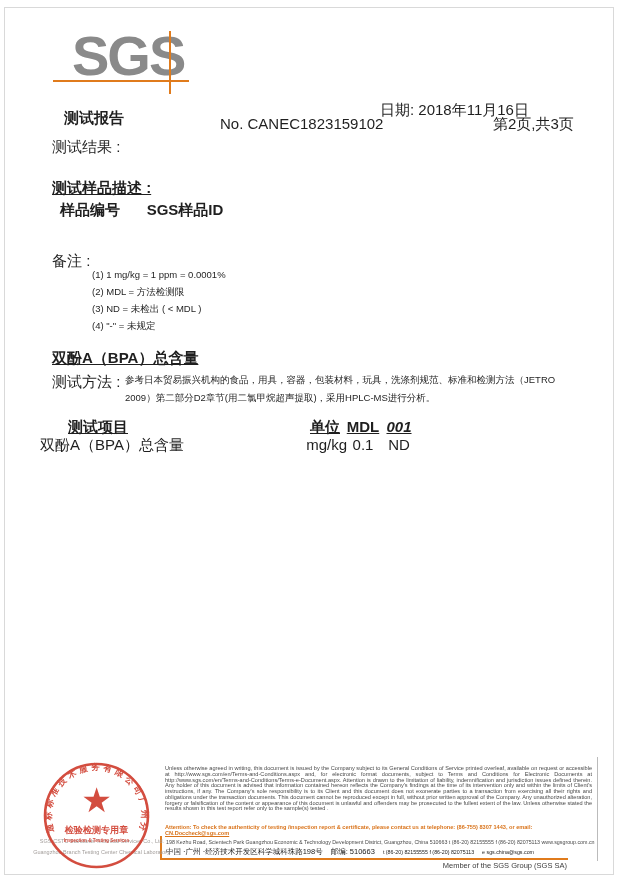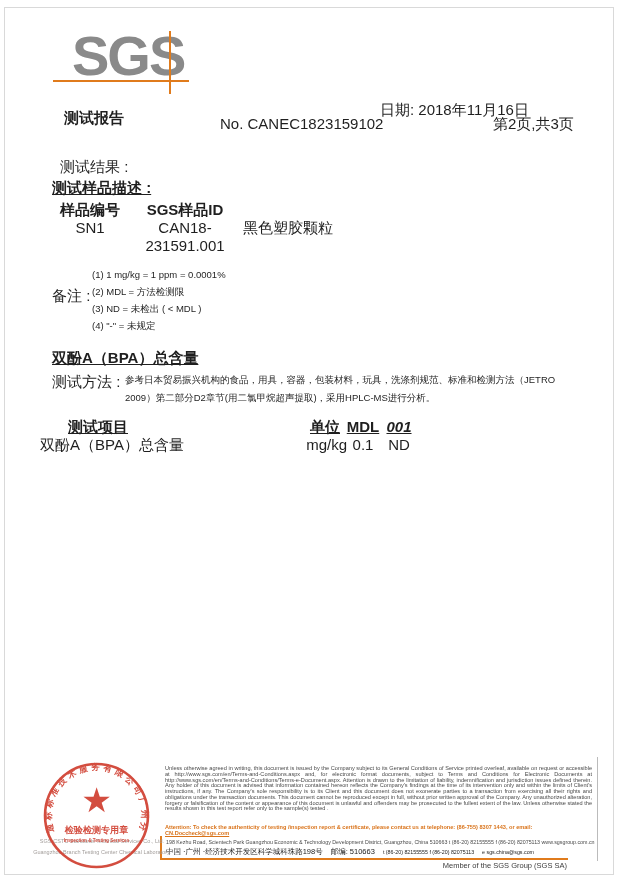--- a/index.html
+++ b/index.html
@@ -16,30 +16,30 @@
 
   .report-title{left:64px;top:109px;font-size:15px;font-weight:bold;}
   .hdr-no{left:220px;top:115px;font-size:9.5px;}
   .hdr-date{left:380px;top:101px;font-size:9.5px;}
   .hdr-page{left:493px;top:115px;font-size:9.5px;}
 
   .body-text{font-size:15px;}
   .b{font-weight:bold;}
   .u{text-decoration:underline;}
 
-  .results-label{left:52px;top:158px;margin-left:8px;}
+  .results-label{left:52px;top:138px;}
   .sample-heading{left:52px;top:179px;}
 
   .sample-table{left:52px;top:201px;width:420px;}
   .sample-row{display:flex;line-height:18px;}
   .sc1{width:76px;text-align:center;}
   .sc2{width:114px;text-align:center;}
   .sc3{flex:1;text-align:left;padding-left:1px;}
 
-  .remarks-label{left:52px;top:252px;margin-top:35px;}
+  .remarks-label{left:52px;top:252px;}
   .remark{left:92px;font-size:9.5px;}
 
   .bpa-heading{left:52px;top:349px;}
   .method-label{left:52px;top:373px;}
   .method-text{left:125px;top:371px;width:462px;font-size:9.5px;line-height:18px;text-align:left;}
 
   .rt-item-h{left:68px;top:418px;}
   .rt-unit-h{left:303px;top:418px;width:44px;text-align:center;}
   .rt-mdl-h{left:343px;top:418px;width:40px;text-align:center;}
   .rt-res-h{left:379px;top:418px;width:40px;text-align:center;font-style:italic;}
@@ -81,25 +81,20 @@
   <div class="abs hdr-page body-text">第2页,共3页</div>
 
   <div class="abs results-label body-text">测试结果 :</div>
 
   <div class="abs sample-heading body-text b u">测试样品描述 :</div>
 
   <div class="abs sample-table body-text">
     <div class="sample-row b">
       <span class="sc1">样品编号</span>
       <span class="sc2">SGS样品ID</span>
-    </div>
-    <div class="sample-row">
-      <span class="sc1">SN1</span>
-      <span class="sc2">CAN18-231591.001</span>
-      <span class="sc3">黑色塑胶颗粒</span>
     </div>
   </div>
 
   <div class="abs remarks-label body-text">备注 :</div>
   <div class="abs remark" style="top:269px">(1) 1 mg/kg = 1 ppm = 0.0001%</div>
   <div class="abs remark" style="top:286px">(2) MDL = 方法检测限</div>
   <div class="abs remark" style="top:303px">(3) ND = 未检出 ( &lt; MDL )</div>
   <div class="abs remark" style="top:320px">(4) "-" = 未规定</div>
 
   <div class="abs bpa-heading body-text b u">双酚A（BPA）总含量</div>

